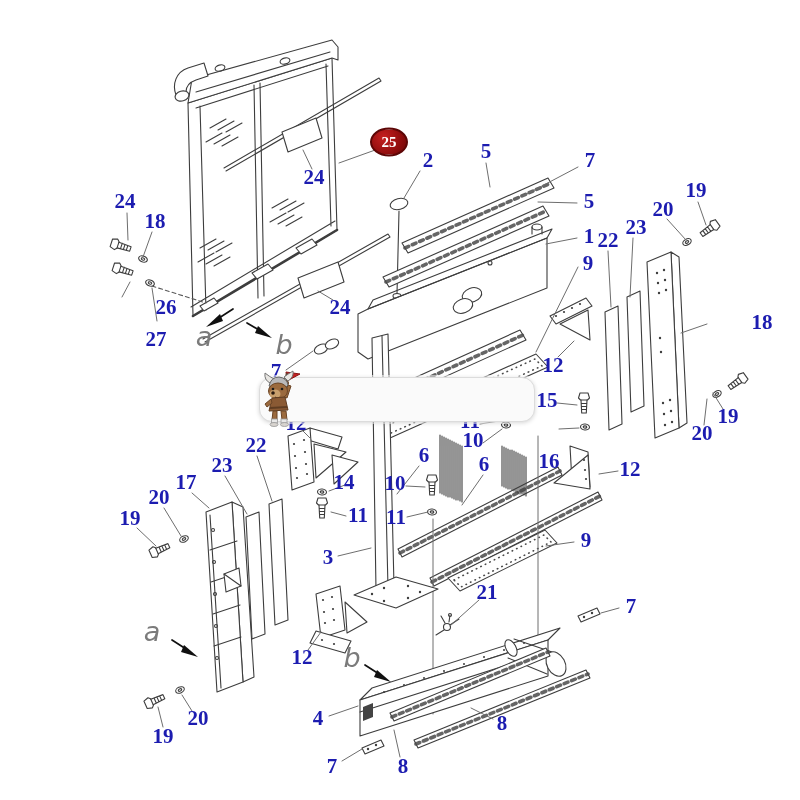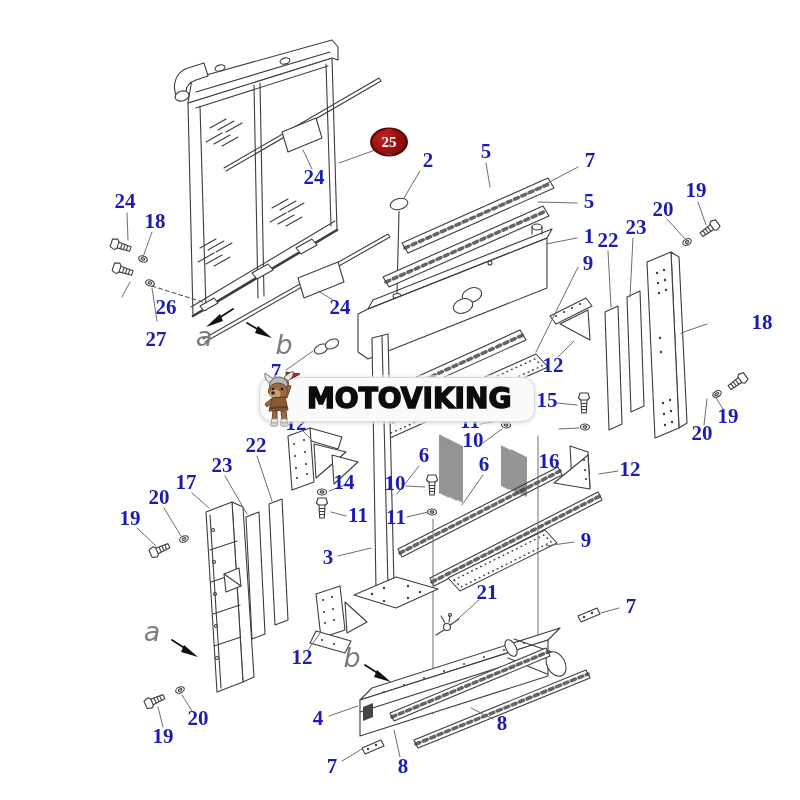--- a/index.html
+++ b/index.html
@@ -371,16 +371,15 @@
     <path d="M10,28 L23,27 L26,40 L7,41 Z" fill="#8a5a34" stroke="#5f3d22" stroke-width="1"></path>
     <line x1="8" y1="38" x2="25" y2="37" stroke="#5f3d22" stroke-width="2"></line>
     <path d="M9,29 L3,34 L5,37 L10,33 Z" fill="#9b6a3e" stroke="#6b4526" stroke-width="1"></path>
     <path d="M11,41 L10,50 L15,50 L15,41 Z" fill="#9b6a3e" stroke="#6b4526" stroke-width="1"></path>
     <path d="M19,41 L20,50 L25,50 L24,41 Z" fill="#9b6a3e" stroke="#6b4526" stroke-width="1"></path>
     <rect x="9.5" y="49" width="6" height="4" fill="#e8e8e8" stroke="#999" stroke-width=".8"></rect>
     <rect x="19" y="49" width="6" height="4" fill="#e8e8e8" stroke="#999" stroke-width=".8"></rect>
     <ellipse cx="12" cy="54.5" rx="4" ry="2" fill="#d8d4cf" stroke="#999" stroke-width=".8"></ellipse>
     <ellipse cx="22.5" cy="54.5" rx="4" ry="2" fill="#d8d4cf" stroke="#999" stroke-width=".8"></ellipse>
   </svg>
-  <span class="brand">MOTOVIKING</span>
 </div>
 
 </div>
 
 </body></html>

